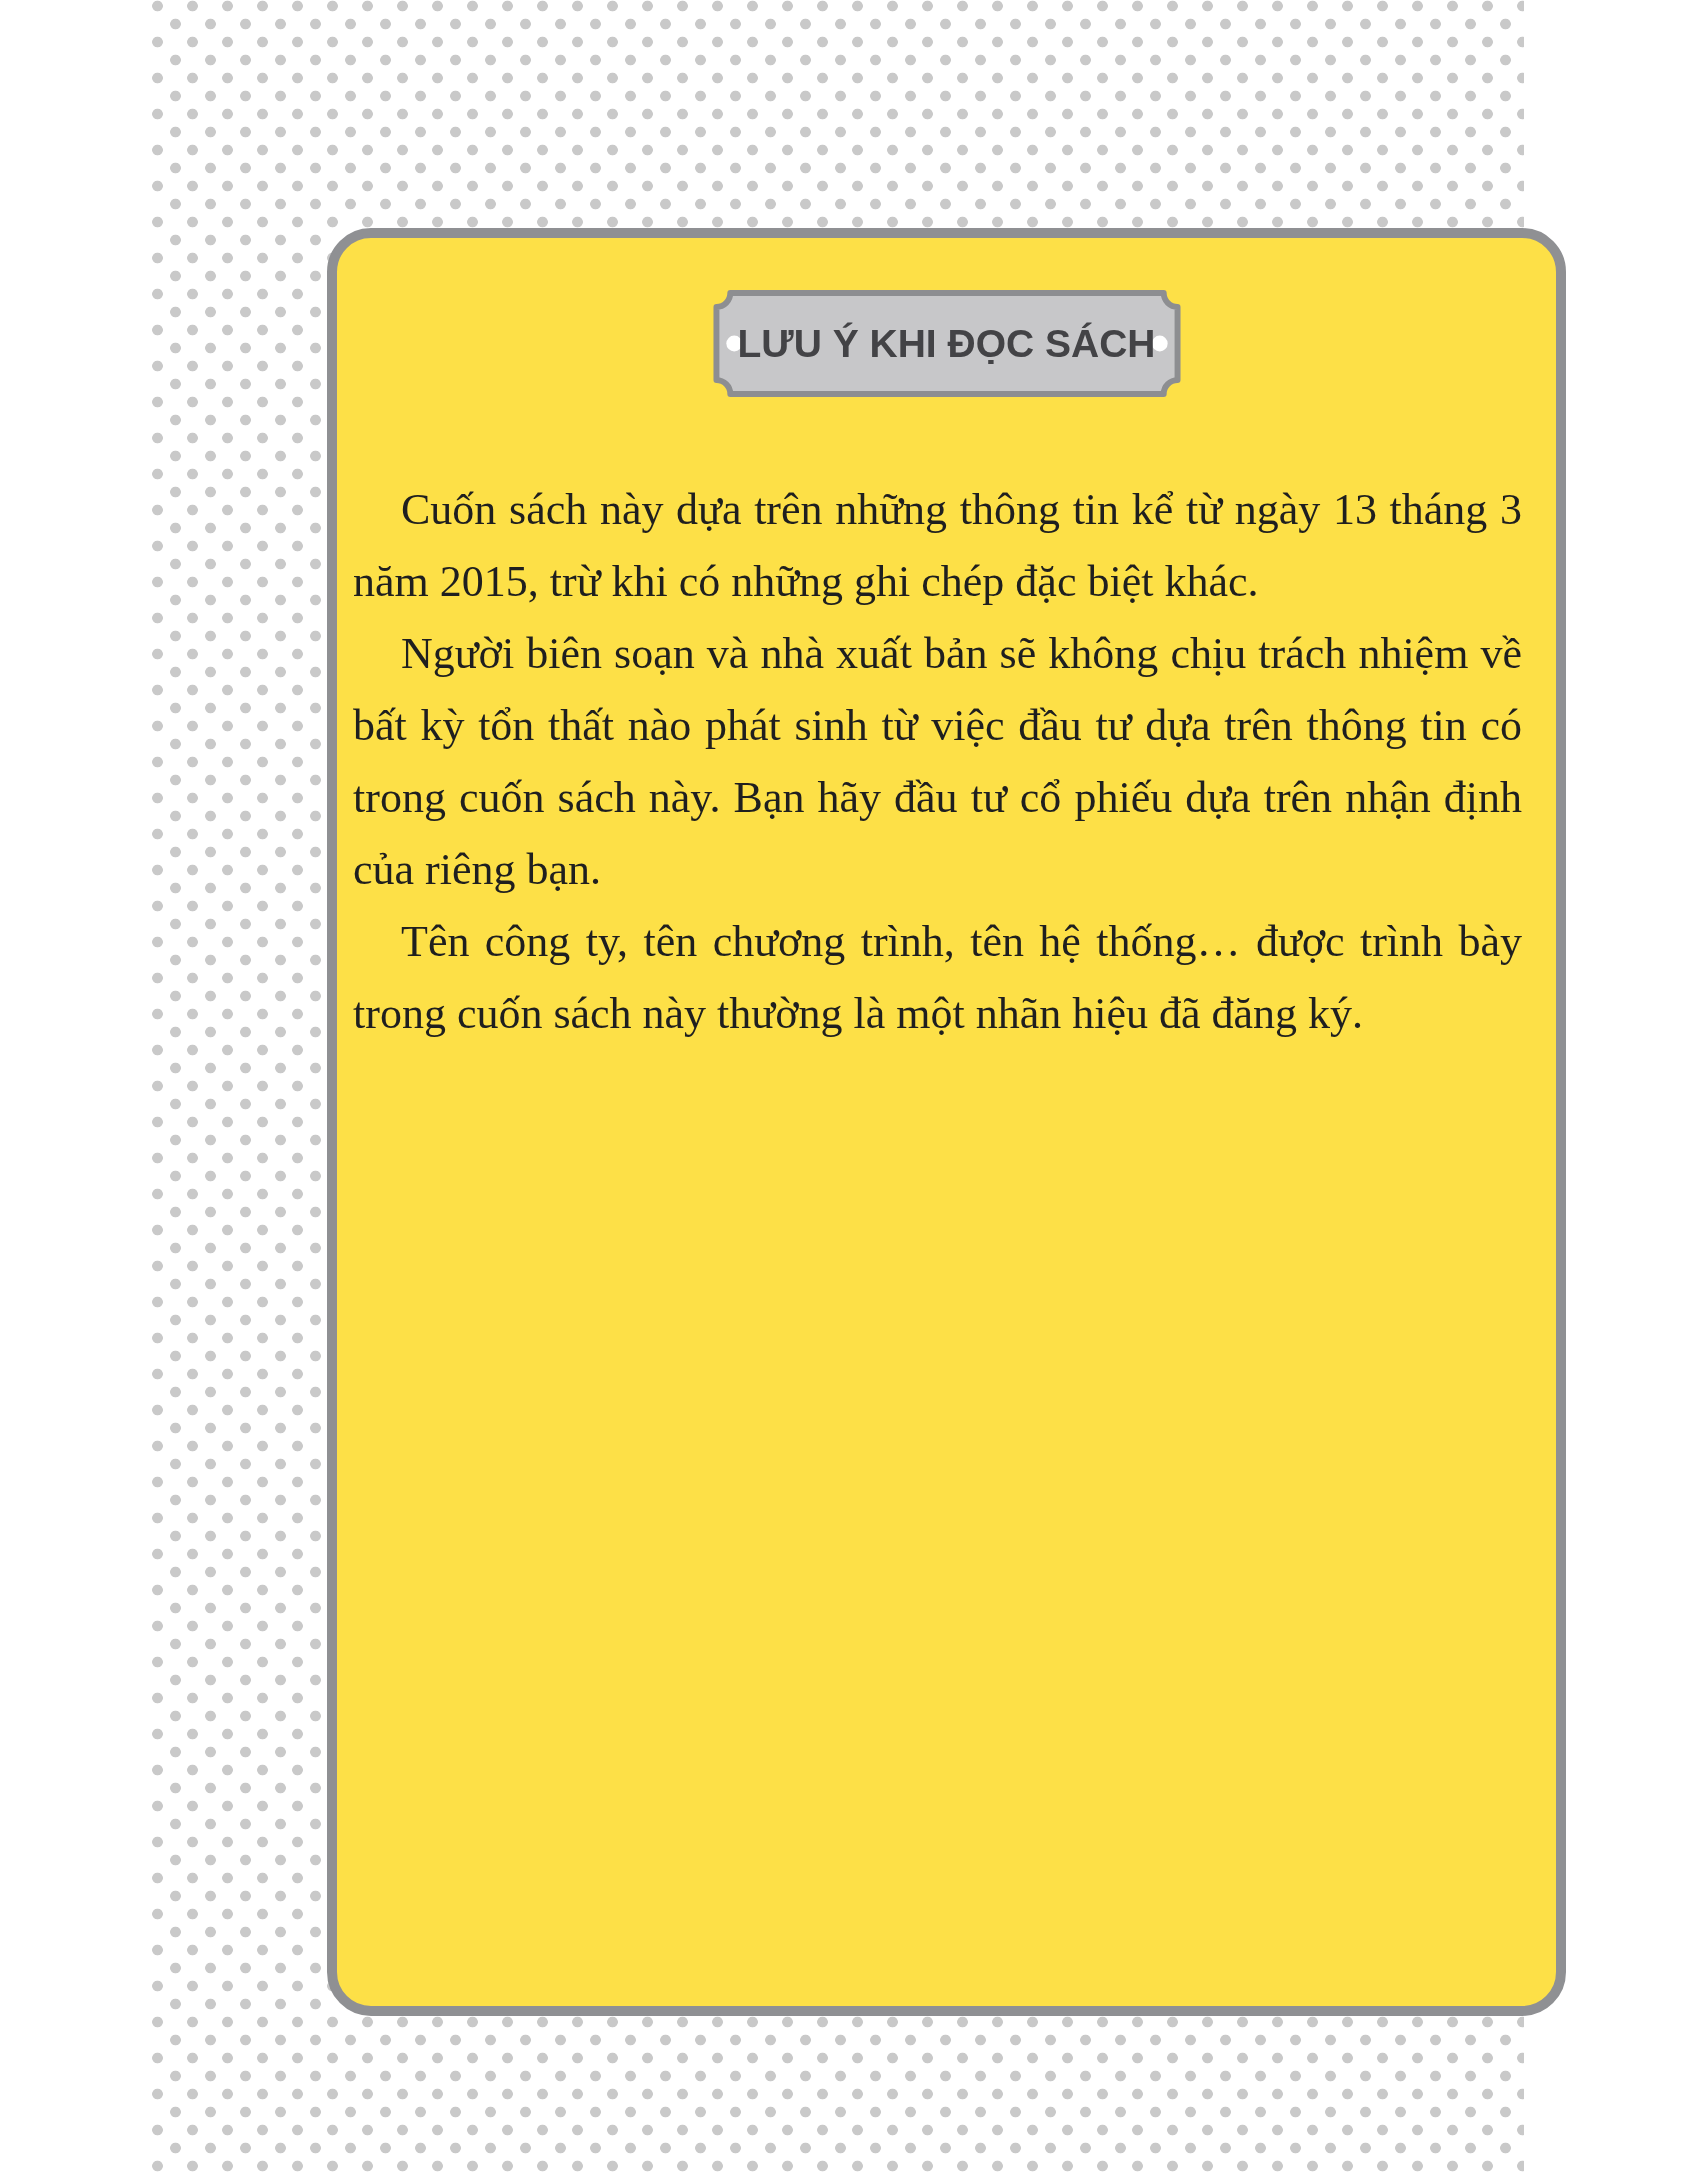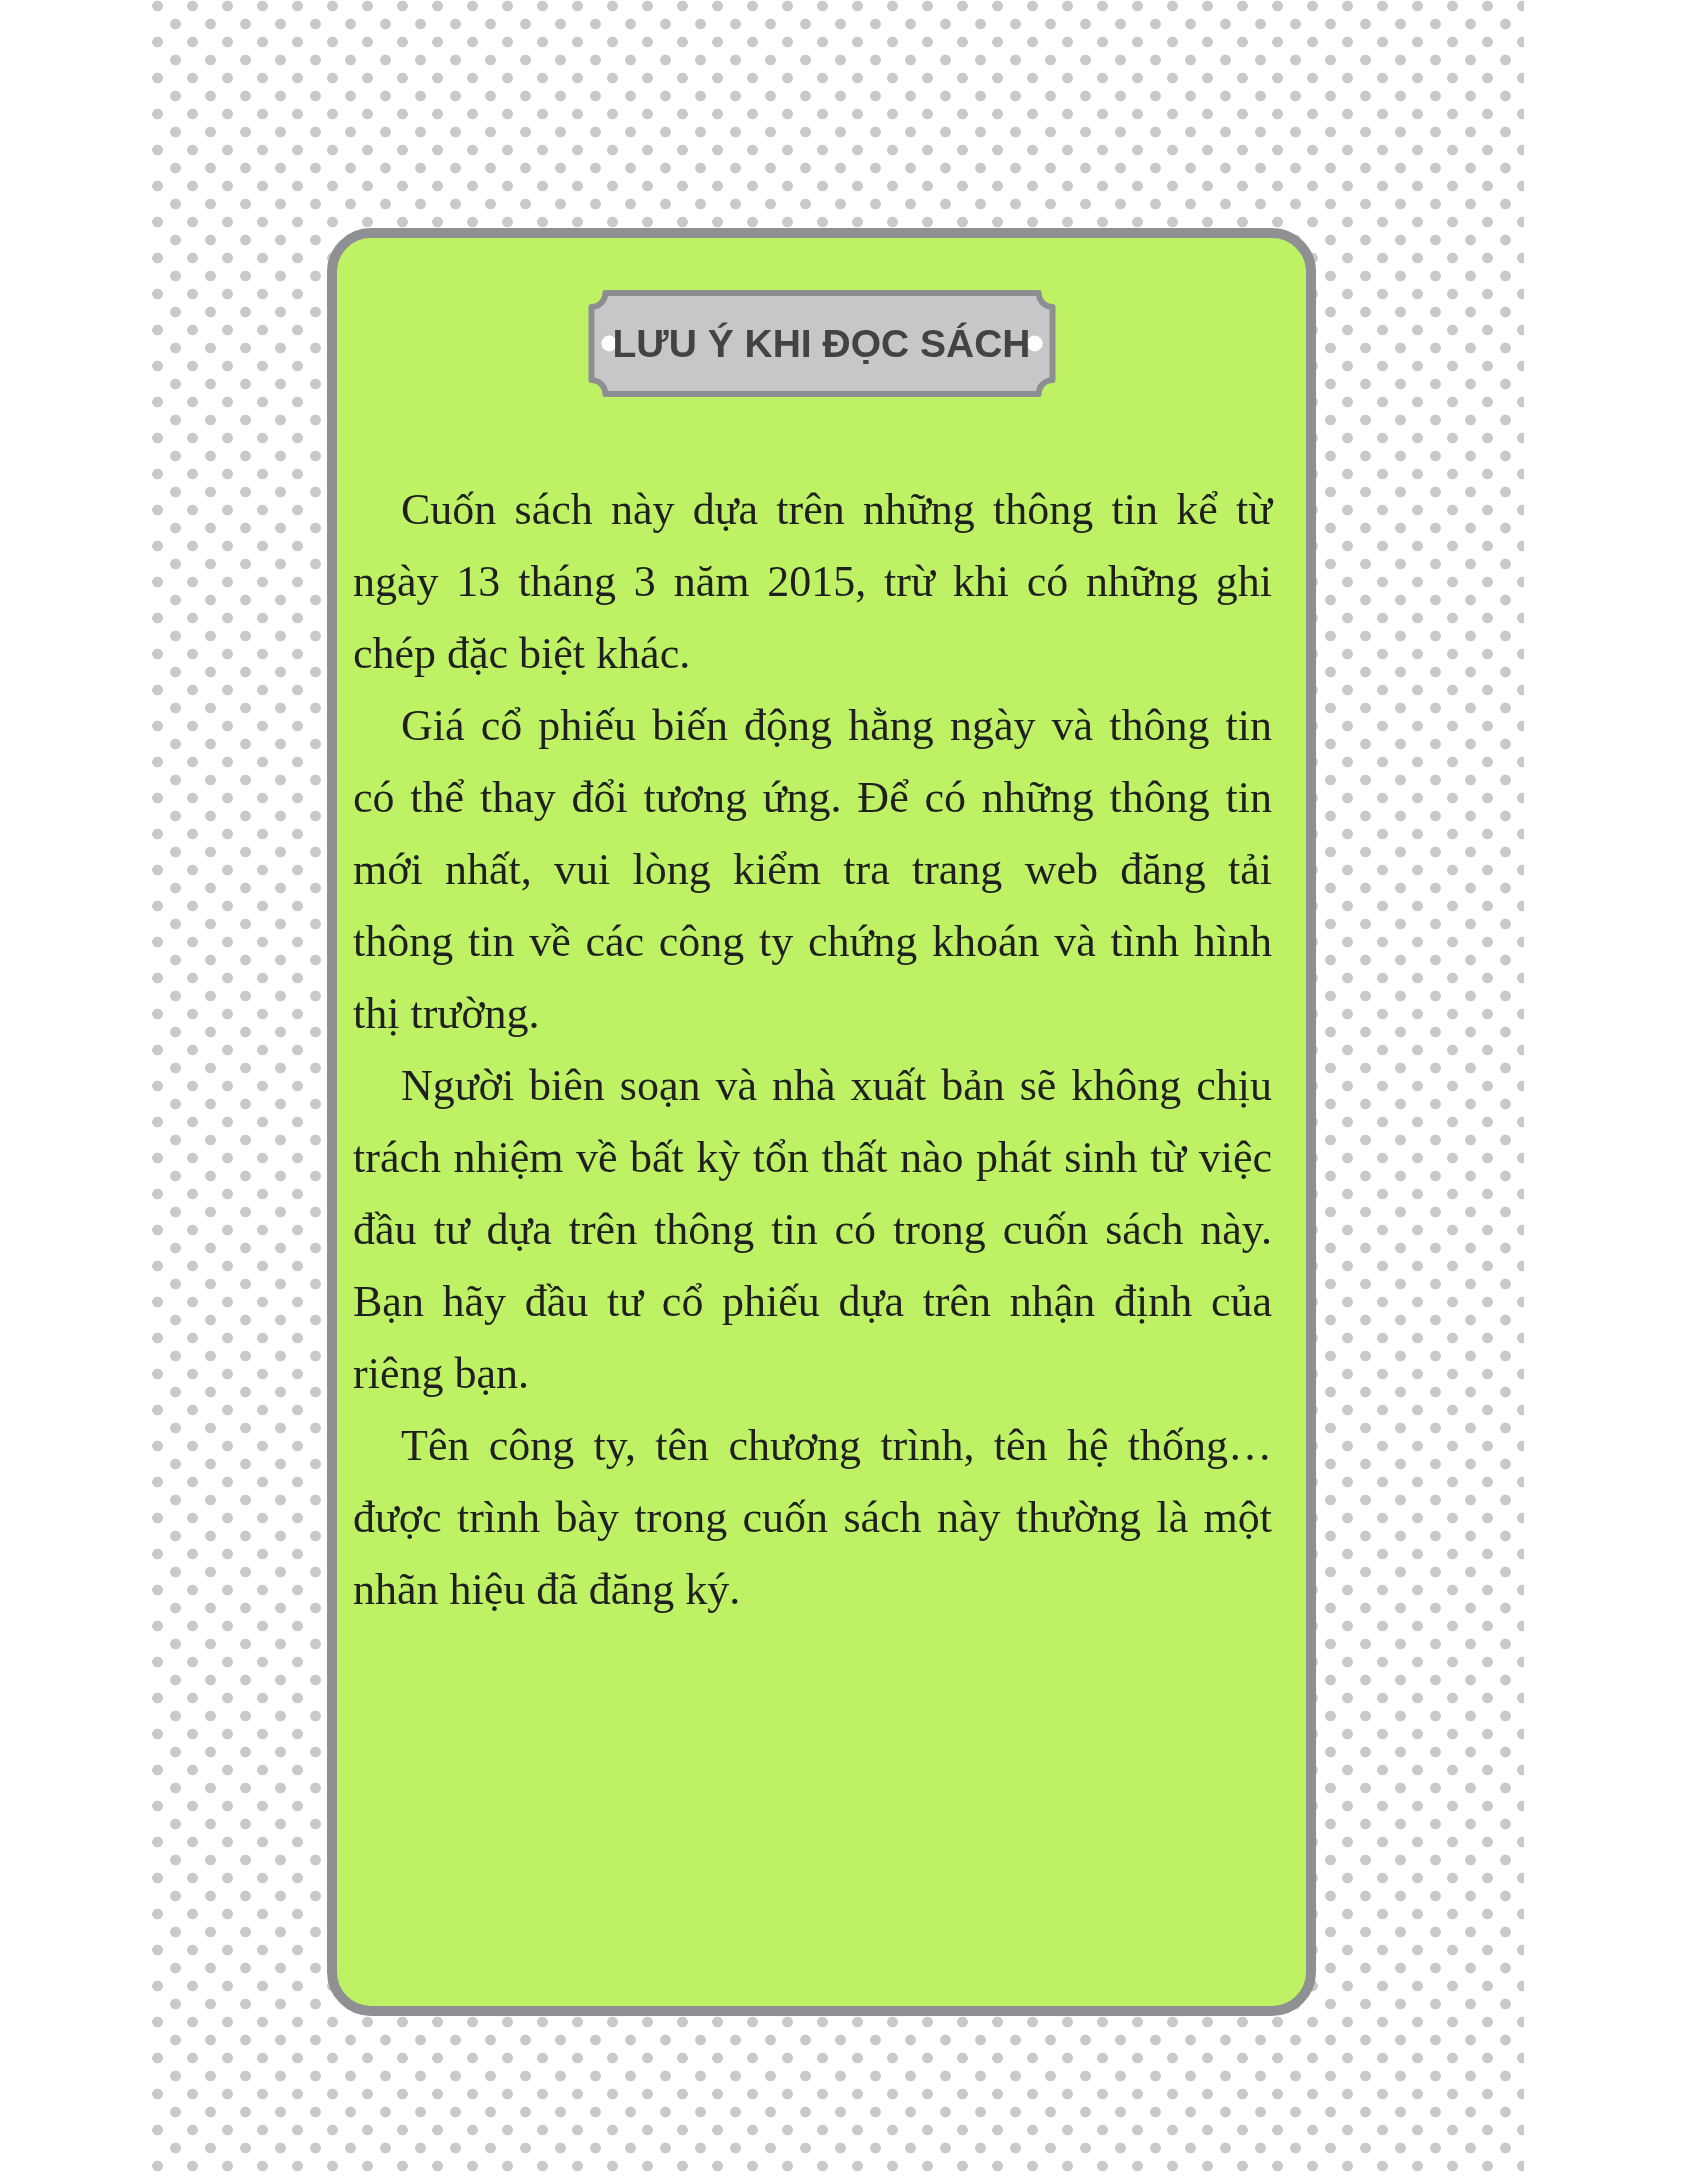--- a/index.html
+++ b/index.html
@@ -25,23 +25,23 @@
       radial-gradient(circle, #c9c9c9 5px, rgba(201,201,201,0) 5.7px);
     background-size: 35px 36px, 35px 36px;
     background-position: 6px 6px, 23px 24px;
   }
 
   
   .notice-box {
     position: absolute;
     left: 327px;
     top: 228px;
-    width: 989px;
+    width: 1239px;
     height: 1788px;
-    background: #bef264;
+    background: #fde047;
     border: 10px solid #8f9093;
     border-radius: 44px;
   }
 
   
   .plaque {
     position: absolute;
     left: 50%;
     top: 50px;
     transform: translateX(-50%);
@@ -94,19 +94,18 @@
     <svg viewBox="0 0 476 112" xmlns="http://www.w3.org/2000/svg" aria-hidden="true">
       <path d="M 19 5 H 457 A 14 14 0 0 0 471 19 V 93 A 14 14 0 0 0 457 107 H 19 A 14 14 0 0 0 5 93 V 19 A 14 14 0 0 0 19 5 Z" fill="#c7c7c9" stroke="#8d8e91" stroke-width="6" stroke-linejoin="round"></path>
       <circle cx="23" cy="56" r="8" fill="#ffffff"></circle>
       <circle cx="453" cy="56" r="8" fill="#ffffff"></circle>
     </svg>
     <span class="plaque-title">LƯU Ý KHI ĐỌC SÁCH</span>
   </div>
 
   <div class="content">
     <p>Cuốn sách này dựa trên những thông tin kể từ ngày 13 tháng 3 năm 2015, trừ khi có những ghi chép đặc biệt khác.</p>
-    <p>Giá cổ phiếu biến động hằng ngày và thông tin có thể thay đổi tương ứng. Để có những thông tin mới nhất, vui lòng kiểm tra trang web đăng tải thông tin về các công ty chứng khoán và tình hình thị trường.</p>
     <p>Người biên soạn và nhà xuất bản sẽ không chịu trách nhiệm về bất kỳ tổn thất nào phát sinh từ việc đầu tư dựa trên thông tin có trong cuốn sách này. Bạn hãy đầu tư cổ phiếu dựa trên nhận định của riêng bạn.</p>
     <p>Tên công ty, tên chương trình, tên hệ thống… được trình bày trong cuốn sách này thường là một nhãn hiệu đã đăng ký.</p>
   </div>
 
 </div>
 
 
 </body></html>

